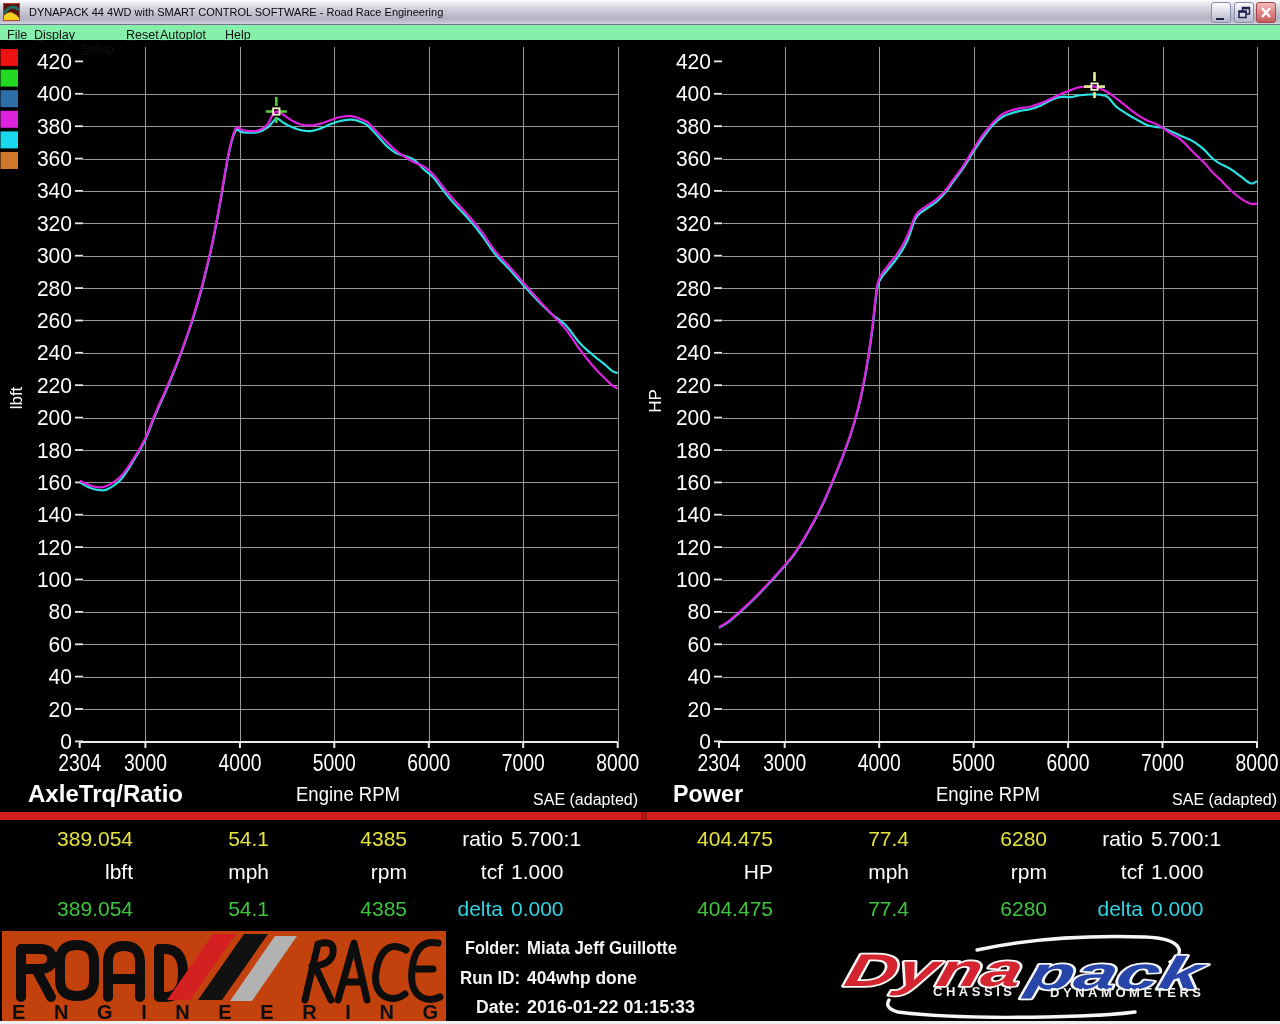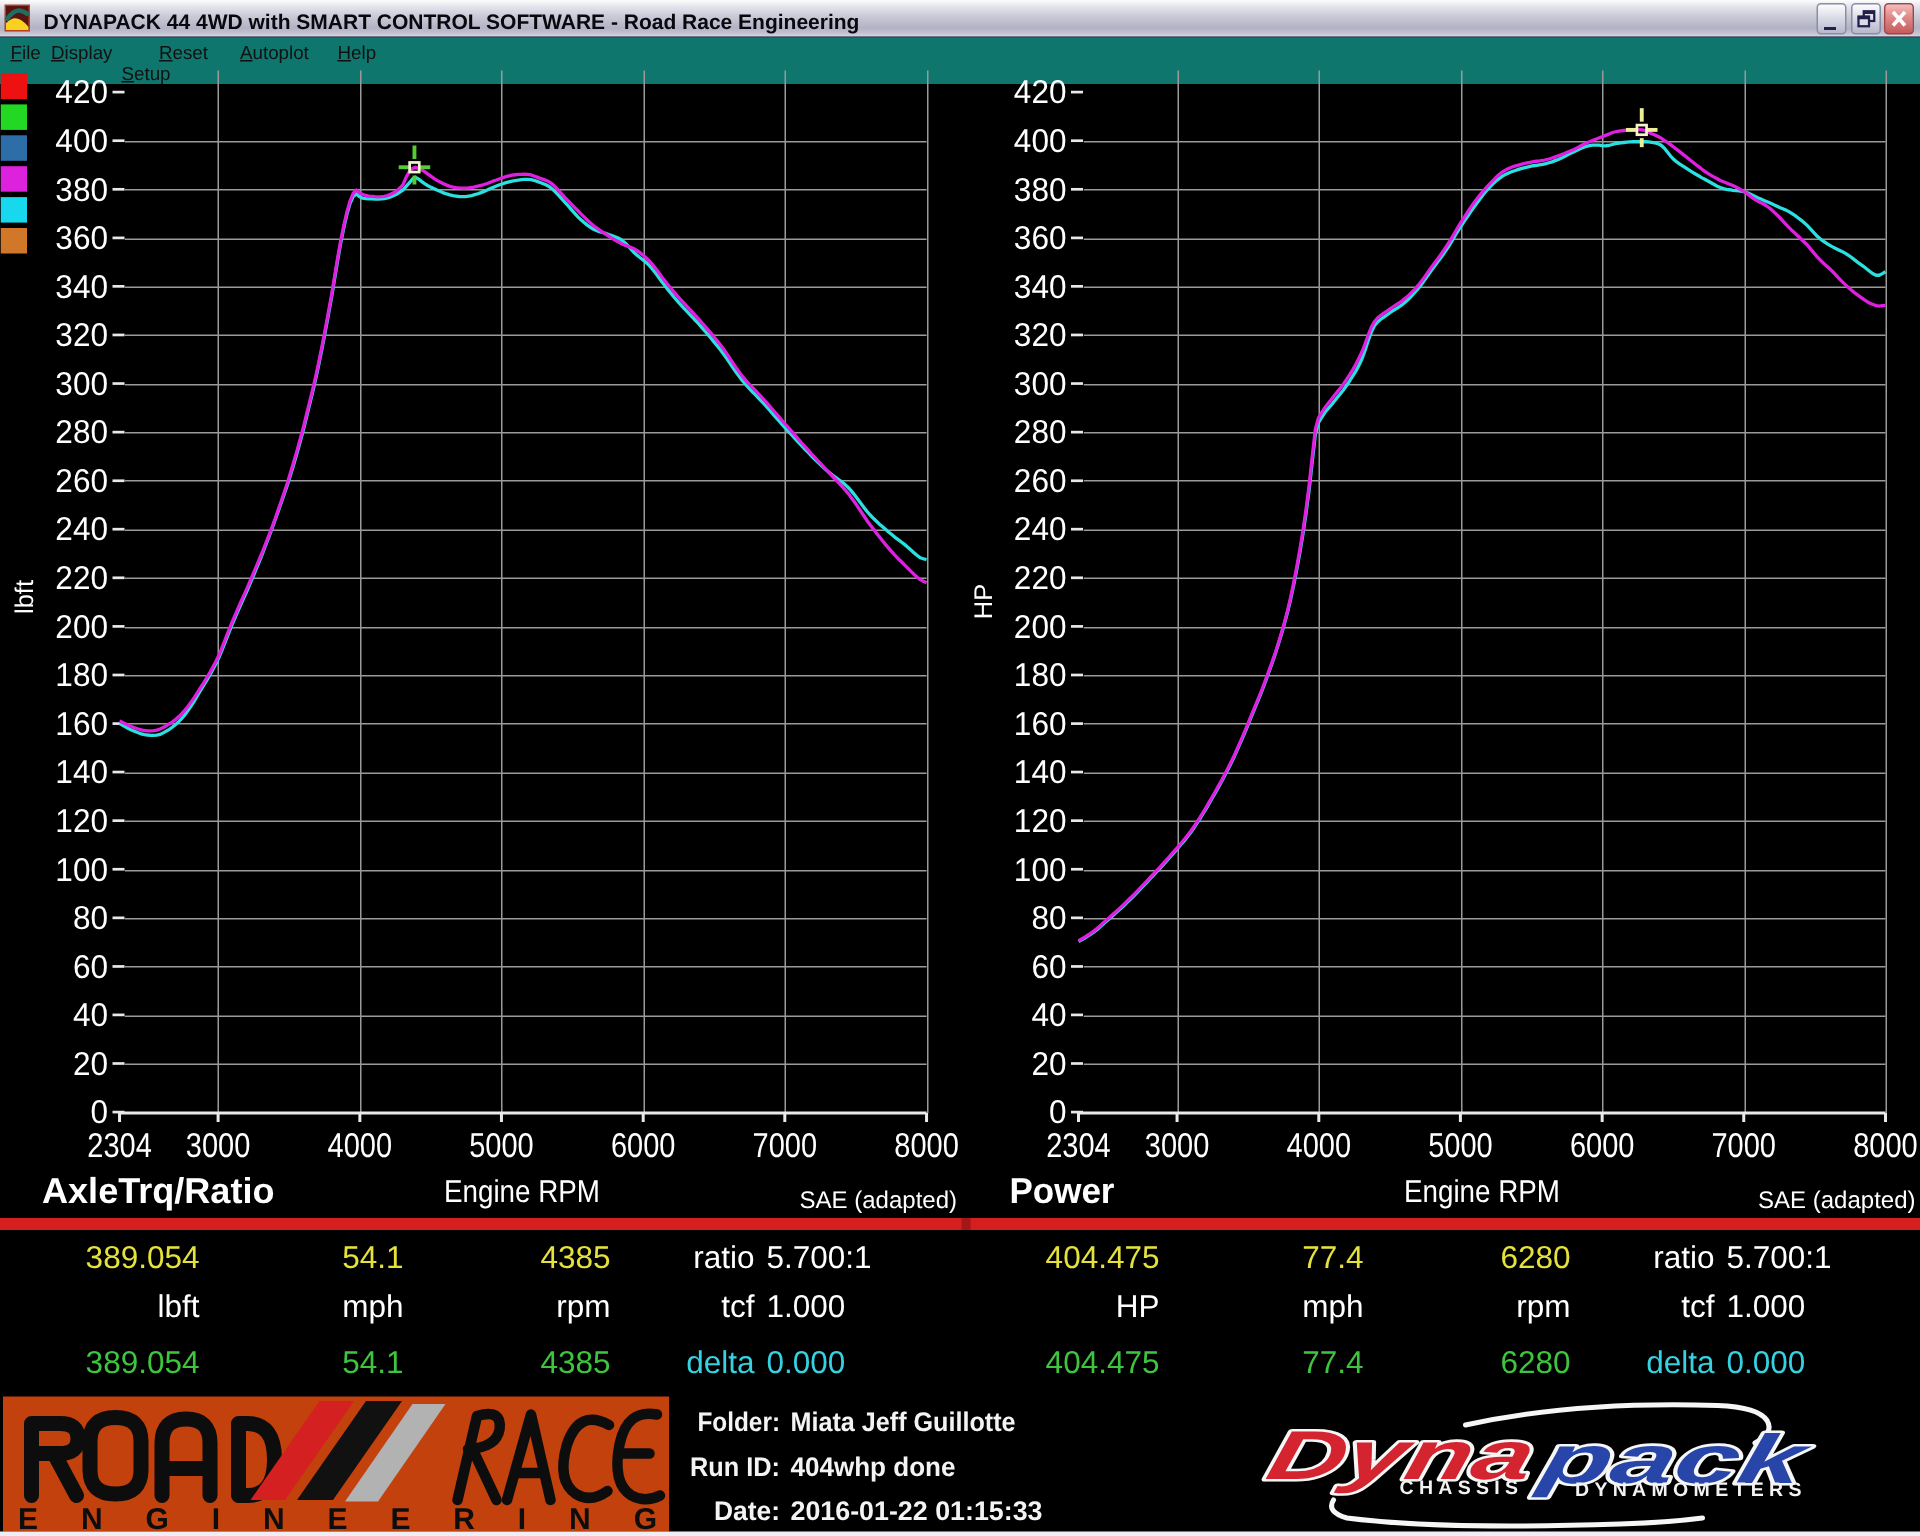--- a/index.html
+++ b/index.html
@@ -5,43 +5,43 @@
 *{font-family:"Liberation Sans", sans-serif}
 </style></head>
 <body>
 <div style="position:absolute;left:0;top:0;width:1280px;height:25px;background:linear-gradient(180deg,#fdfdfe 0%,#e9e9f1 14%,#cacad7 45%,#b2b2c4 78%,#c2c2d0 92%,#d5d5e0 100%);border-bottom:1px solid #73738c;box-sizing:border-box">
   <svg width="17" height="18" style="position:absolute;left:3px;top:3px">
     <rect x="0" y="0" width="17" height="18" fill="#5a1410"></rect>
     <rect x="0.5" y="0.5" width="16" height="17" fill="none" stroke="#b84020" stroke-width="1"></rect>
     <path d="M 1,17 L 1,12.5 Q 5.5,8 9,9.5 Q 13,11 16,15 L 16,17 Z" fill="#f8d020"></path>
     <path d="M 1,10.5 Q 6,3.5 10,4 Q 13.5,4.5 16,7" fill="none" stroke="#1e6e62" stroke-width="3"></path>
   </svg>
-  <div style="position:absolute;left:29px;top:6px;font-size:14px;font-weight:bold;color:#08080f">DYNAPACK 44 4WD with SMART CONTROL SOFTWARE - Road Race Engineering</div>
+  <div style="position:absolute;left:29px;top:6px;font-size:11px;font-weight:normal;color:#08080f">DYNAPACK 44 4WD with SMART CONTROL SOFTWARE - Road Race Engineering</div>
   <div style="position:absolute;left:1211px;top:2px;width:20px;height:21px;border-radius:3px;border:1px solid #8890a8;background:linear-gradient(180deg,#fdfdfe,#dcdce8 45%,#b8b8cc);box-sizing:border-box">
       <div style="position:absolute;left:4px;top:14.5px;width:8px;height:2.6px;background:#20204a"></div>
     </div>
   <div style="position:absolute;left:1234px;top:2px;width:20px;height:21px;border-radius:3px;border:1px solid #8890a8;background:linear-gradient(180deg,#fdfdfe,#dcdce8 45%,#b8b8cc);box-sizing:border-box">
     <svg width="18" height="19">
         <rect x="7.5" y="4.5" width="7" height="6.5" fill="none" stroke="#20204a" stroke-width="1.5"></rect>
         <path d="M 7,5.3 L 15,5.3" stroke="#20204a" stroke-width="2"></path>
         <rect x="4" y="8" width="7" height="6.5" fill="#dcdce8" stroke="#20204a" stroke-width="1.5"></rect>
         <path d="M 3.5,8.8 L 11.5,8.8" stroke="#20204a" stroke-width="2"></path>
       </svg>
   </div>
   <div style="position:absolute;left:1256px;top:2px;width:20px;height:21px;border-radius:3px;border:1px solid #a24444;background:linear-gradient(180deg,#f4bcbc,#e08888 45%,#c45c5c);box-sizing:border-box">
     <svg width="18" height="19">
         <path d="M 5,5 L 13,14 M 13,5 L 5,14" stroke="#fff" stroke-width="2.4"></path>
       </svg>
   </div>
 </div>
-<div style="position:absolute;left:0;top:25px;width:1280px;height:31px;background:#0f766e;font-size:12.5px;color:#111">
+<div style="position:absolute;left:0;top:25px;width:1280px;height:15px;background:#86efac;font-size:12.5px;color:#111">
   <span style="position:absolute;left:7px;top:3px"><u>F</u>ile</span>
   <span style="position:absolute;left:34px;top:3px"><u>D</u>isplay</span>
   <span style="position:absolute;left:81px;top:17px"><u>S</u>etup</span>
-  <span style="position:absolute;left:106px;top:3px"><u>R</u>eset</span>
+  <span style="position:absolute;left:126px;top:3px"><u>R</u>eset</span>
   <span style="position:absolute;left:160px;top:3px"><u>A</u>utoplot</span>
   <span style="position:absolute;left:225px;top:3px"><u>H</u>elp</span>
 </div>
 <svg width="1280" height="766" style="position:absolute;left:0;top:46px" font-family="Liberation Sans, sans-serif">
 <line x1="145.5" y1="1" x2="145.5" y2="696" stroke="#9a9a9a" stroke-width="1"></line>
 <line x1="240.5" y1="1" x2="240.5" y2="696" stroke="#9a9a9a" stroke-width="1"></line>
 <line x1="334.5" y1="1" x2="334.5" y2="696" stroke="#9a9a9a" stroke-width="1"></line>
 <line x1="429.5" y1="1" x2="429.5" y2="696" stroke="#9a9a9a" stroke-width="1"></line>
 <line x1="523.5" y1="1" x2="523.5" y2="696" stroke="#9a9a9a" stroke-width="1"></line>
 <line x1="618.5" y1="1" x2="618.5" y2="696" stroke="#9a9a9a" stroke-width="1"></line>

